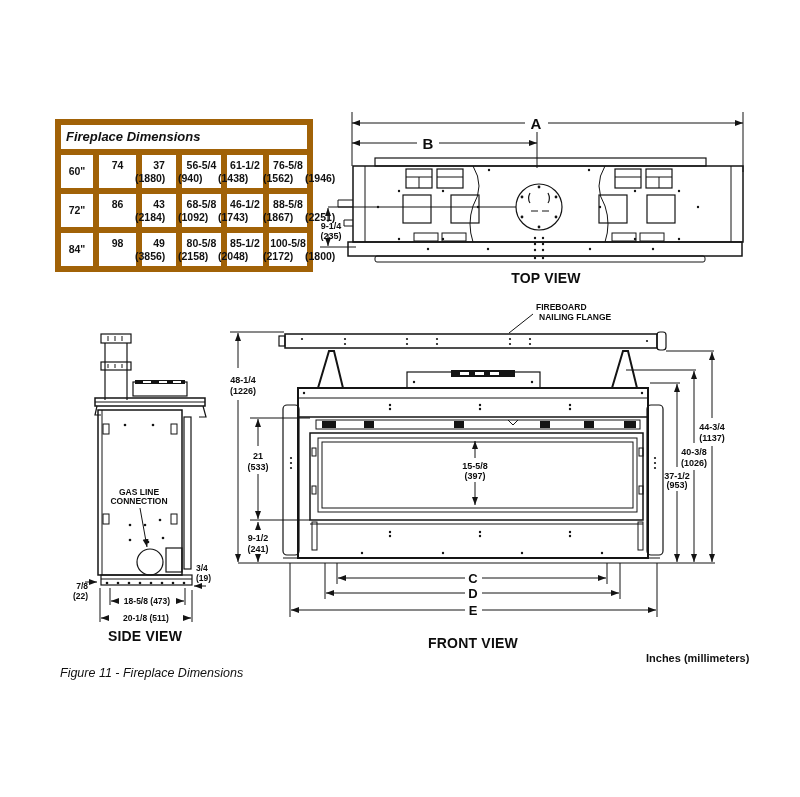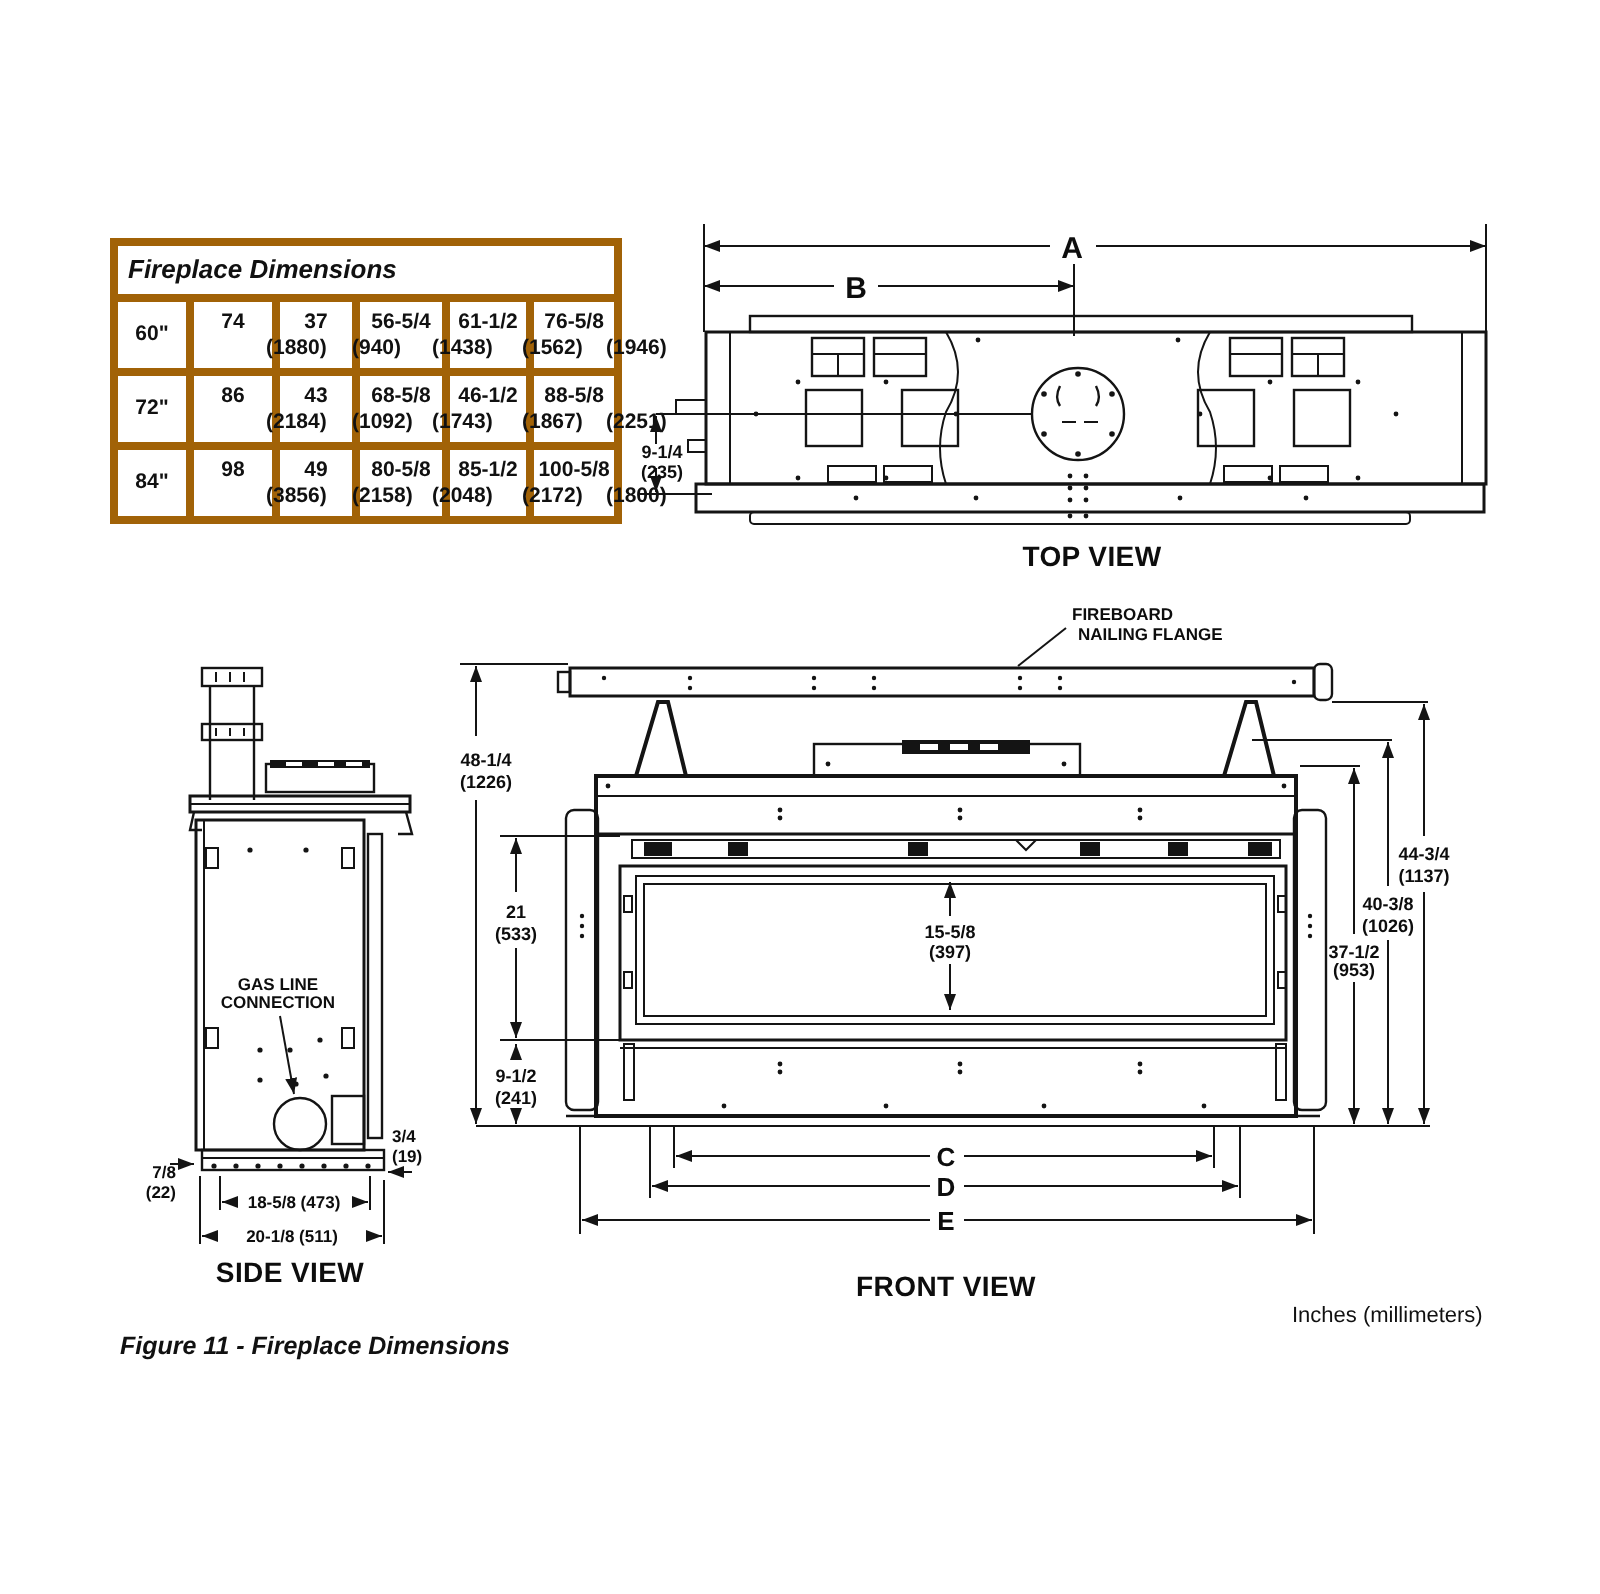--- a/index.html
+++ b/index.html
@@ -1,21 +1,21 @@
 <!DOCTYPE html>
 <html><head>
 <meta charset="utf-8">
 <style>
   html,body{margin:0;padding:0;background:#fff;}
   #page{position:relative;width:800px;height:797px;background:#fff;overflow:hidden;
         font-family:"Liberation Sans",sans-serif;color:#111;}
   
   .dim-table{position:absolute;left:55px;top:119px;width:250px;border-collapse:collapse;
              border:2px solid #000;table-layout:fixed;}
-  .dim-table td{border:4px solid #a16207;text-align:center;vertical-align:middle;
+  .dim-table td{border:6px solid #a16207;text-align:center;vertical-align:middle;
                 font-size:10.5px;font-weight:bold;line-height:1.15;padding:1px 0;}
   .dim-table .t-title{font-size:13px;font-style:italic;text-align:left;padding:3px 5px;height:18px;}
   .dim-table .t-head td{height:17px;font-size:11px;}
   .dim-table .t-row td{height:31px;}
   .dim-table .mm{font-weight:bold;padding-left:36px;}
   
   svg{position:absolute;overflow:visible;}
   .ln{stroke:#141414;fill:none;}
   .w1{stroke-width:1;} .w12{stroke-width:1.2;} .w15{stroke-width:1.5;} .w2{stroke-width:2;}
   .dimln{stroke:#141414;stroke-width:1;fill:none;}
@@ -23,23 +23,23 @@
   .dk{fill:#141414;stroke:none;}
   text{fill:#0d0d0d;font-family:"Liberation Sans",sans-serif;font-weight:bold;}
   .d{font-size:9px;text-anchor:middle;}
   .ds{font-size:9px;text-anchor:start;}
   .de{font-size:9px;text-anchor:end;}
   .letter{font-size:15px;text-anchor:middle;}
   .cde{font-size:13px;text-anchor:middle;}
   .view-label{font-size:14px;text-anchor:middle;letter-spacing:.2px;}
   .small-cap{font-size:8.5px;}
   
-  .fig-caption{position:absolute;left:60px;top:666px;font-size:12.5px;font-weight:bold;
+  .fig-caption{position:absolute;left:60px;top:666px;font-size:12.5px;font-weight:normal;
                font-style:italic;}
-  .units-note{position:absolute;left:646px;top:652px;font-size:11px;font-weight:normal;}
+  .units-note{position:absolute;left:646px;top:652px;font-size:11px;font-weight:bold;}
 </style>
 </head>
 <body>
 
 <div id="page">
 
   <table class="dim-table">
     <colgroup>
         <col style="width:38px">
         <col style="width:43px">

